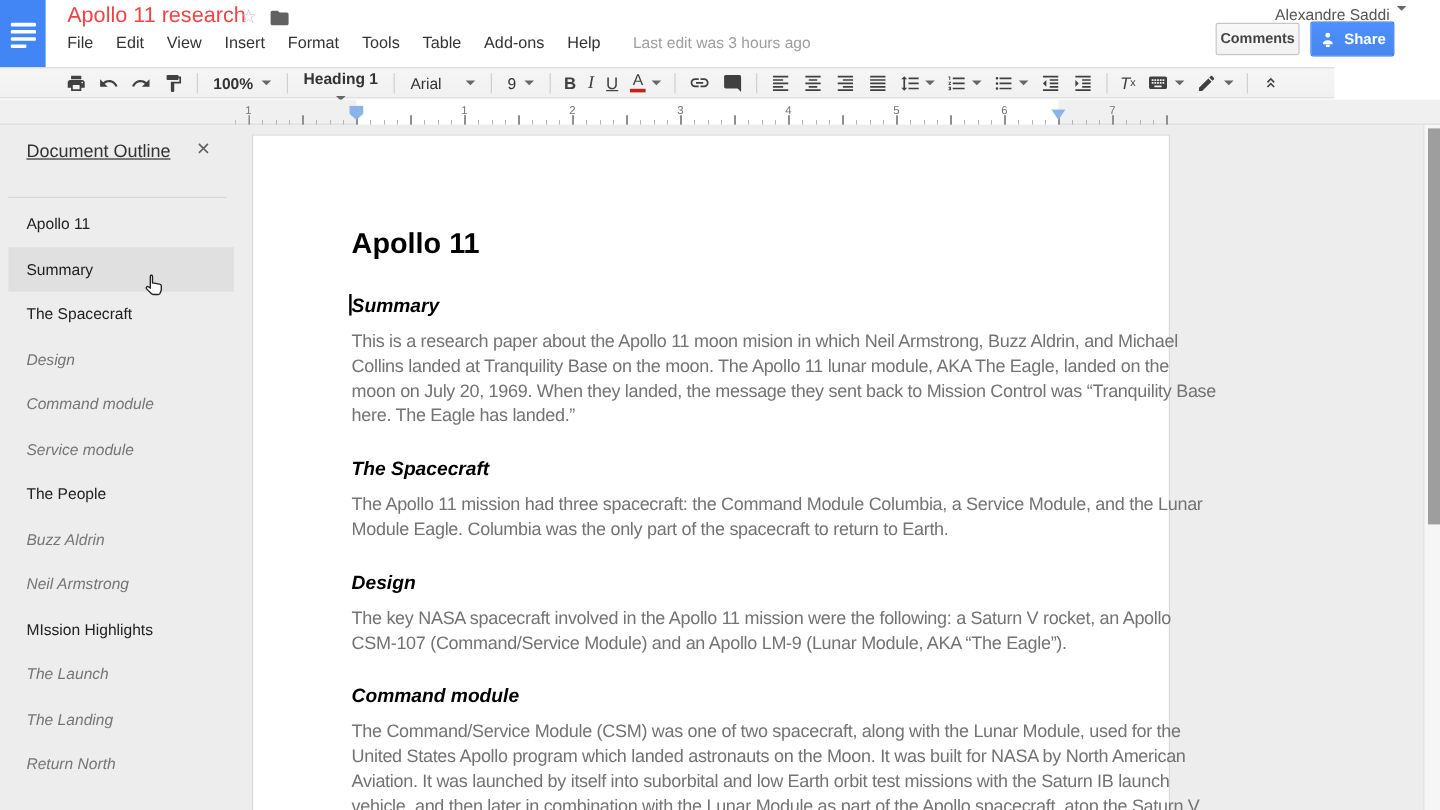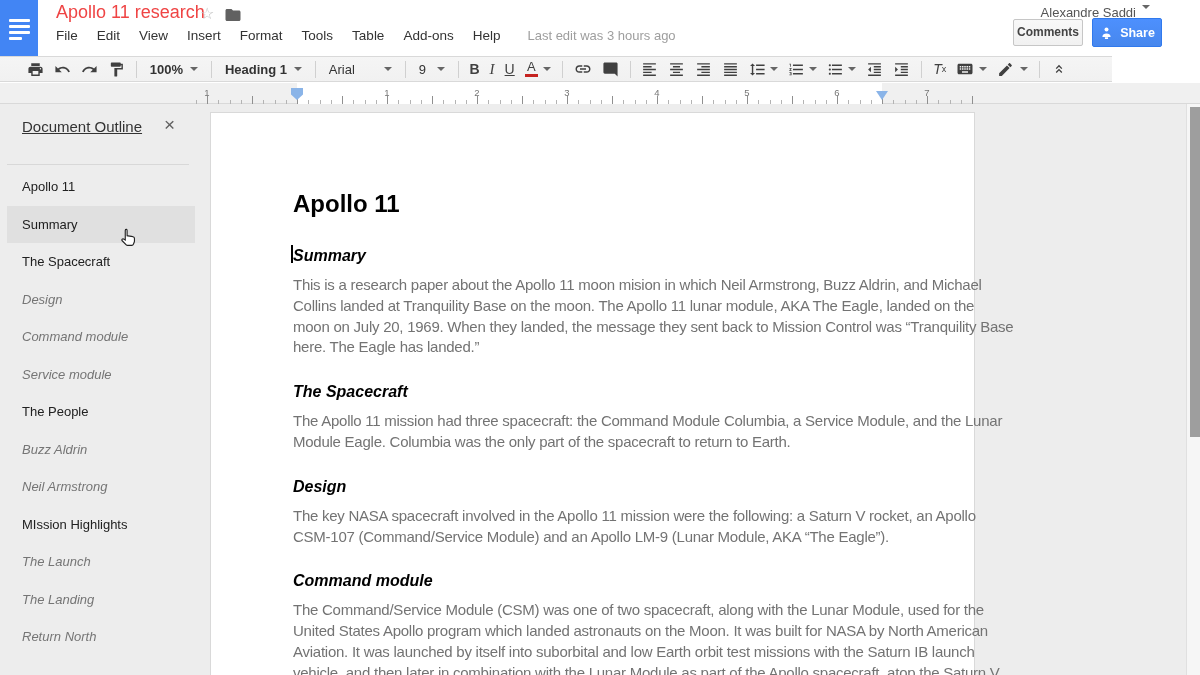--- a/index.html
+++ b/index.html
@@ -12,32 +12,32 @@
   .docs-logo .b1 { top:19px; width:21px; }
   .docs-logo .b2 { top:25px; width:21px; }
   .docs-logo .b3 { top:31px; width:21px; }
   .docs-logo .b4 { top:37px; width:13px; }
   .doc-title { position:absolute; left:56px; top:2px; font-size:18px; color:#ef4444; white-space:nowrap; }
   .star-icon { position:absolute; left:200px; top:4px; font-size:16px; color:#c0c0c0; cursor:pointer; }
   .folder-icon { position:absolute; left:224px; top:6px; cursor:pointer; }
   .menubar { position:absolute; left:56px; top:28px; display:flex; gap:19px; align-items:center; }
   .menu-item { font-size:13.5px; color:#333; cursor:pointer; white-space:nowrap; }
   .last-edit { font-size:13px; color:#9e9e9e; margin-left:8px; cursor:pointer; white-space:nowrap; }
-  .account { position:absolute; right:50px; top:5px; display:flex; align-items:flex-start; gap:6px; cursor:pointer;margin-left:42px; }
+  .account { position:absolute; right:28px; top:5px; display:flex; align-items:flex-start; gap:6px; cursor:pointer;margin-left:42px; }
   .account-name { font-size:13px; color:#555; }
   .caret-down { width:0; height:0; border-left:4px solid transparent; border-right:4px solid transparent; border-top:4px solid #666; }
   .btn-comments { position:absolute; left:1013px; top:19px; width:70px; height:27px; background:linear-gradient(#f8f8f8,#f1f1f1);
       border:1px solid #c6c6c6; border-radius:2px; font-size:12px; font-weight:700; color:#444; text-align:center; line-height:25px; cursor:pointer; }
   .btn-share { position:absolute; left:1092px; top:18px; width:70px; height:29px; background:linear-gradient(#4d90fe,#4787ed);
       border:1px solid #3079ed; border-radius:2px; display:flex; align-items:center; justify-content:center; gap:6px; cursor:pointer; }
   .btn-share span { font-size:12.5px; font-weight:700; color:#fff; }
 
   
   .toolbar { position:absolute; left:0; top:56px; width:1112px; height:26px; background:linear-gradient(#f5f5f5,#f1f1f1);
-      border-top:1px solid #d9d9d9; border-bottom:1px solid #d9d9d9; display:flex; align-items:center; padding-left:22px; }
+      border-top:1px solid #d9d9d9; border-bottom:1px solid #d9d9d9; display:flex; align-items:center; padding-left:50px; }
   .tb-btn { height:22px; display:flex; align-items:center; justify-content:center; padding:0 5px; border-radius:2px; cursor:pointer; color:#404040; }
   .tb-btn svg { display:block; }
   .tb-sep { width:1px; height:17px; background:#d0d0d0; margin:0 6px; }
   .tb-drop { display:flex; align-items:center; gap:7px; padding:0 7px; height:22px; cursor:pointer; }
   .tb-drop .lbl { font-size:13px; color:#333; white-space:nowrap; }
   .tb-drop .lbl.bold { font-weight:700; }
   .tb-letter { font-size:14px; color:#404040; }
   .tb-bold { font-weight:800; }
   .tb-italic { font-style:italic; font-family:"Liberation Serif", serif; font-size:15px; }
   .tb-under { text-decoration:underline; }
@@ -150,21 +150,21 @@
       <svg width="17" height="17" viewBox="0 0 24 24" fill="#404040">
         <path d="M18 4V3c0-.55-.45-1-1-1H5c-.55 0-1 .45-1 1v4c0 .55.45 1 1 1h12c.55 0 1-.45 1-1V6h1v4H9v11c0 .55.45 1 1 1h2c.55 0 1-.45 1-1v-9h8V4h-3z"></path>
       </svg>
     </div>
   <div class="tb-sep"></div>
   <div class="tb-drop">
     <span class="lbl bold">100%</span>
     <span class="caret-down"></span>
   </div>
   <div class="tb-sep"></div>
-  <div class="tb-drop" style="width:104px; justify-content:flex-start;">
+  <div class="tb-drop" style="width:104px; justify-content:flex-start;flex-direction:column;">
     <span class="lbl bold">Heading 1</span>
     <span class="caret-down"></span>
   </div>
   <div class="tb-sep"></div>
   <div class="tb-drop" style="width:92px; justify-content:space-between;">
     <span class="lbl">Arial</span>
     <span class="caret-down"></span>
   </div>
   <div class="tb-sep"></div>
   <div class="tb-drop" style="width:46px; justify-content:space-between;">

